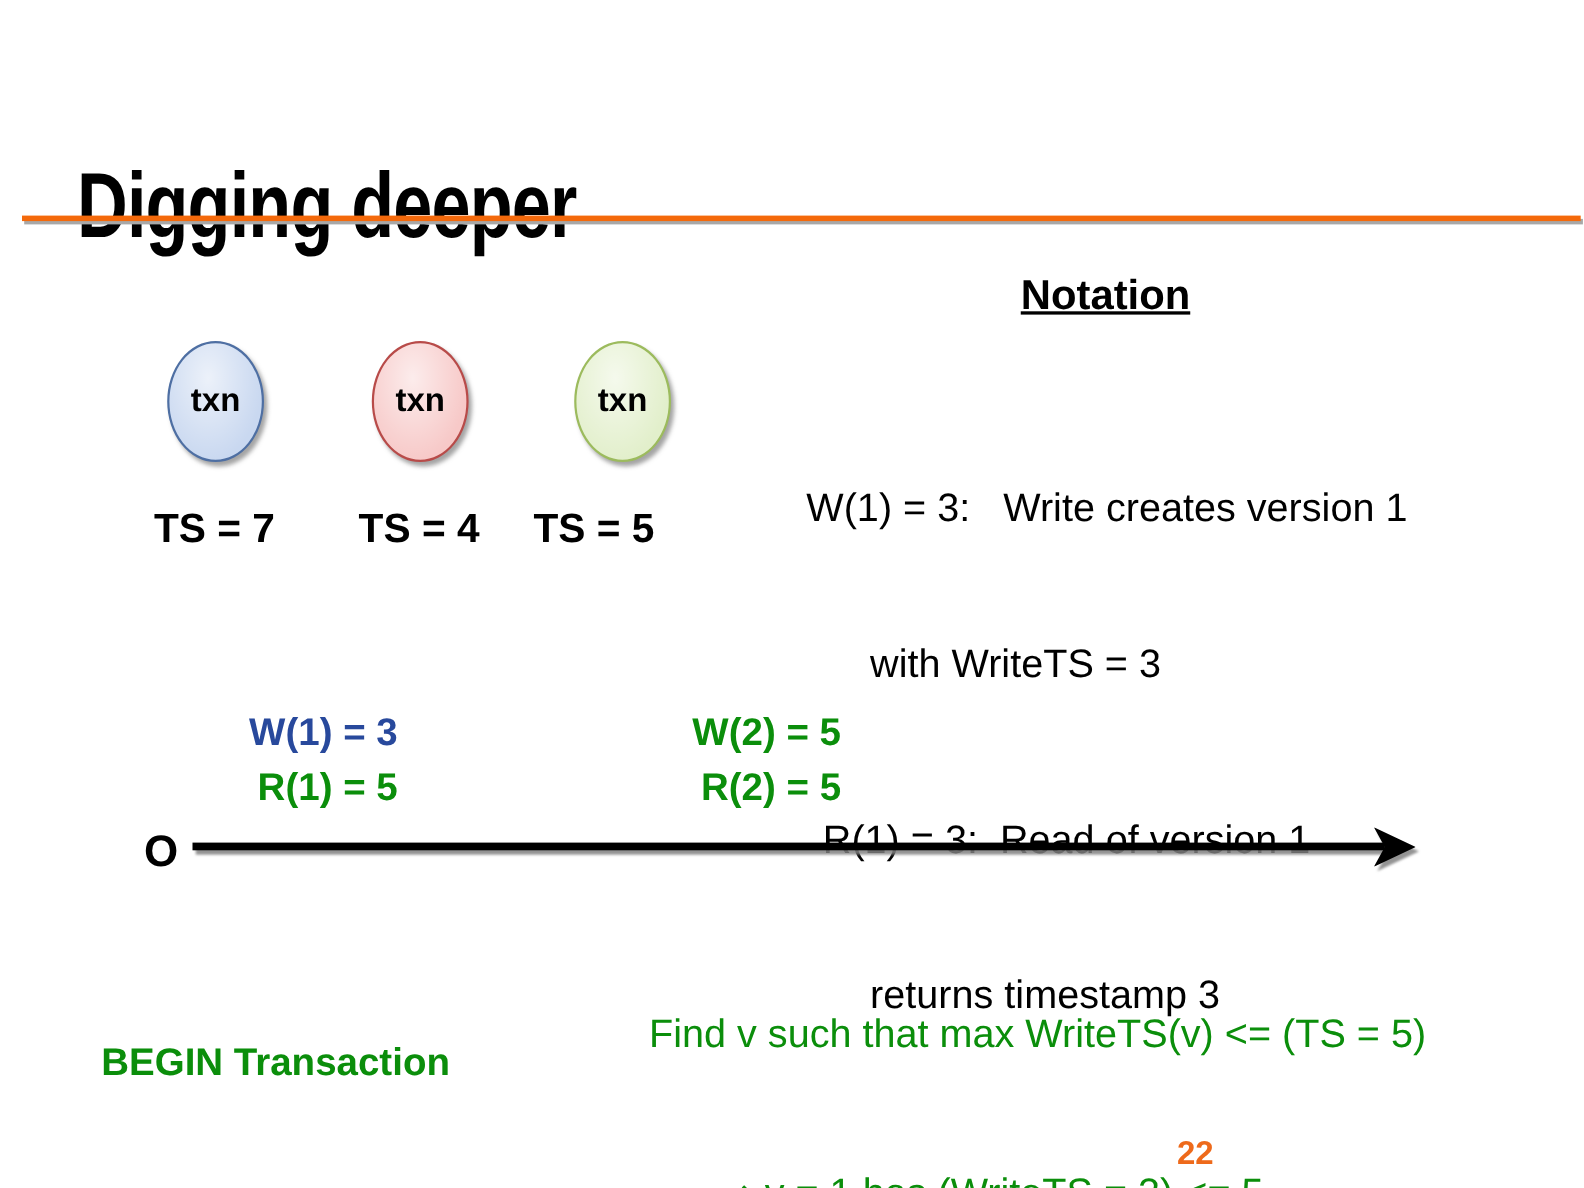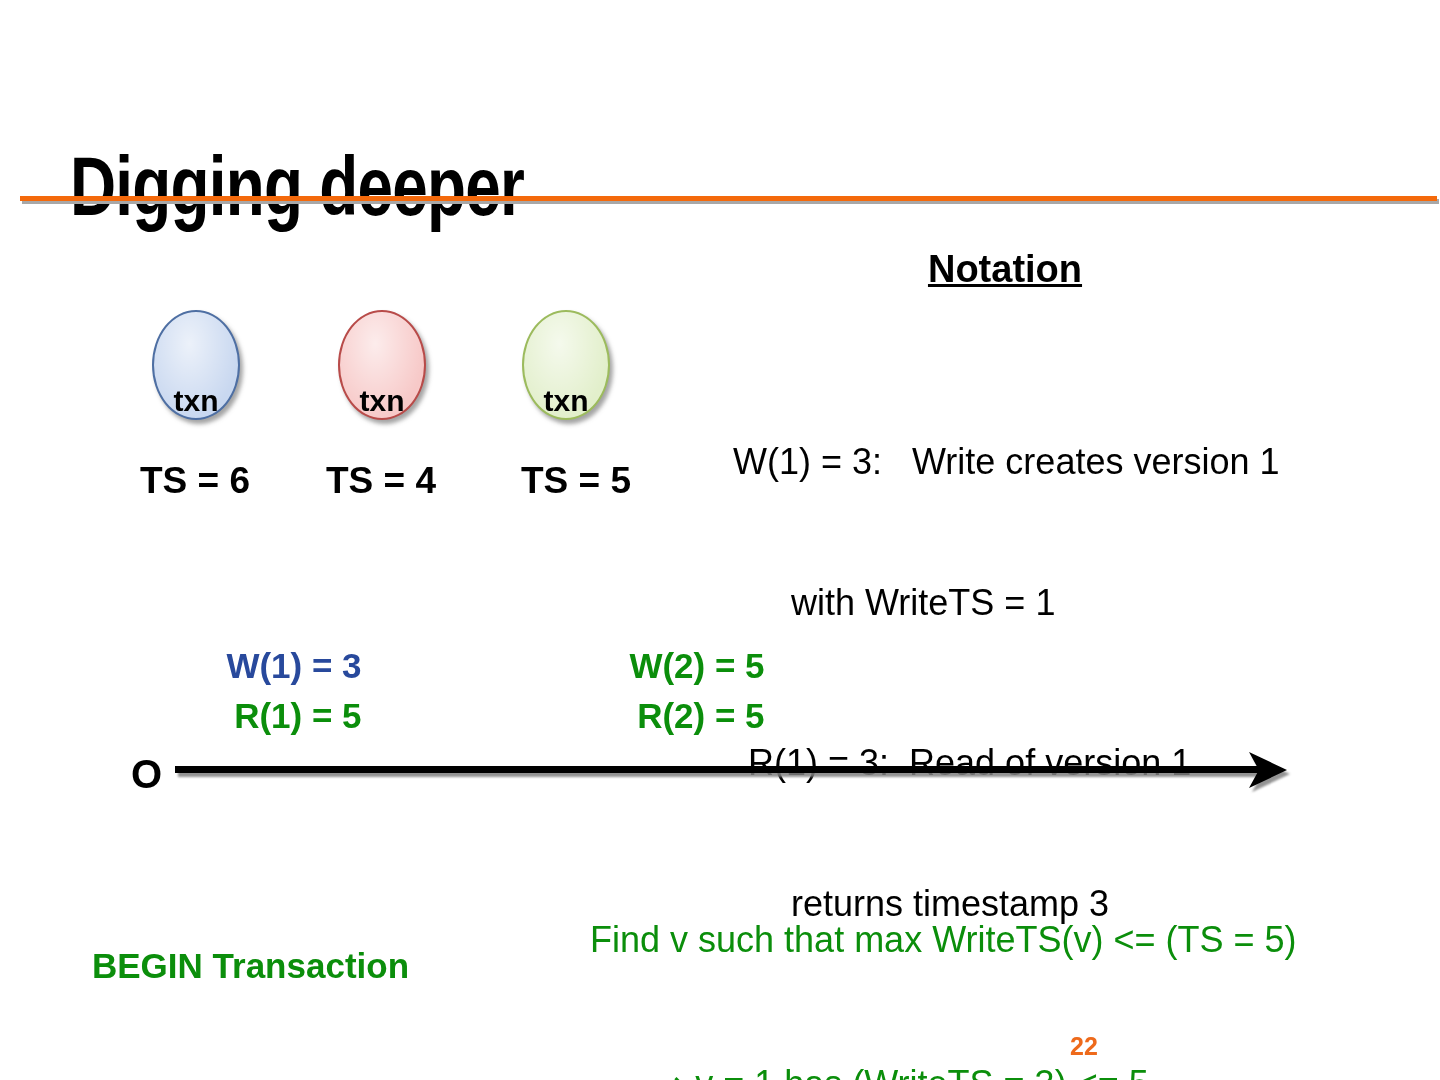--- a/index.html
+++ b/index.html
@@ -41,21 +41,21 @@
 
   
   .txn {
     position: absolute;
     top: 310px;
     width: 84px;
     height: 106px;
     border-radius: 50%;
     border: 2px solid #000;
     display: flex;
-    align-items: flex-end;
+    align-items: center;
     justify-content: center;
     font-weight: bold;
     font-size: 30px;
     box-shadow: 3px 4px 4px rgba(90,90,90,0.55);
     background-image: radial-gradient(ellipse at 42% 30%, rgba(255,255,255,0.65), rgba(255,255,255,0) 72%);
   }
   .txn-blue  { left: 152px; border-color: var(--blue-ellipse-border);  background-color: var(--blue-ellipse-fill); }
   .txn-red   { left: 338px; border-color: var(--red-ellipse-border);   background-color: var(--red-ellipse-fill); }
   .txn-green { left: 522px; border-color: var(--green-ellipse-border); background-color: var(--green-ellipse-fill); }
 
@@ -160,21 +160,21 @@
     line-height: 48px;
     white-space: pre;
   }
   .explain-indent { margin-left: 65px; }
 
   
   .page-number {
     position: absolute;
     left: 1070px;
     top: 1032px;
-    font-size: 25px;
+    font-size: 30px;
     font-weight: bold;
     color: var(--page-orange);
   }
 </style>
 </head>
 <body>
 
 <div class="slide">
 
   <h1 class="page-title">Digging deeper</h1>
@@ -183,28 +183,28 @@
   <div class="txn txn-blue">
     <span>txn</span>
   </div>
   <div class="txn txn-red">
     <span>txn</span>
   </div>
   <div class="txn txn-green">
     <span>txn</span>
   </div>
 
-  <div class="ts-label" style="left:195px">TS = 6</div>
+  <div class="ts-label" style="left:195px">TS = 7</div>
   <div class="ts-label" style="left:381px">TS = 4</div>
-  <div class="ts-label" style="left:576px">TS = 5</div>
+  <div class="ts-label" style="left:540px">TS = 5</div>
 
   <div class="notation-heading">Notation</div>
   <div class="notation-block">
     <div>W(1) = 3:   Write creates version 1</div>
-    <div class="nl-cont">with WriteTS = 1</div>
+    <div class="nl-cont">with WriteTS = 3</div>
     <div class="nl-r">R(1) = 3:  Read of version 1</div>
     <div class="nl-cont">returns timestamp 3</div>
   </div>
 
   <div class="event-pair" style="left:294px">
     <div class="evt-blue">W(1) = 3</div>
     <div class="evt-green">R(1) = 5</div>
   </div>
   <div class="event-pair" style="left:697px">
     <div class="evt-green">W(2) = 5</div>

